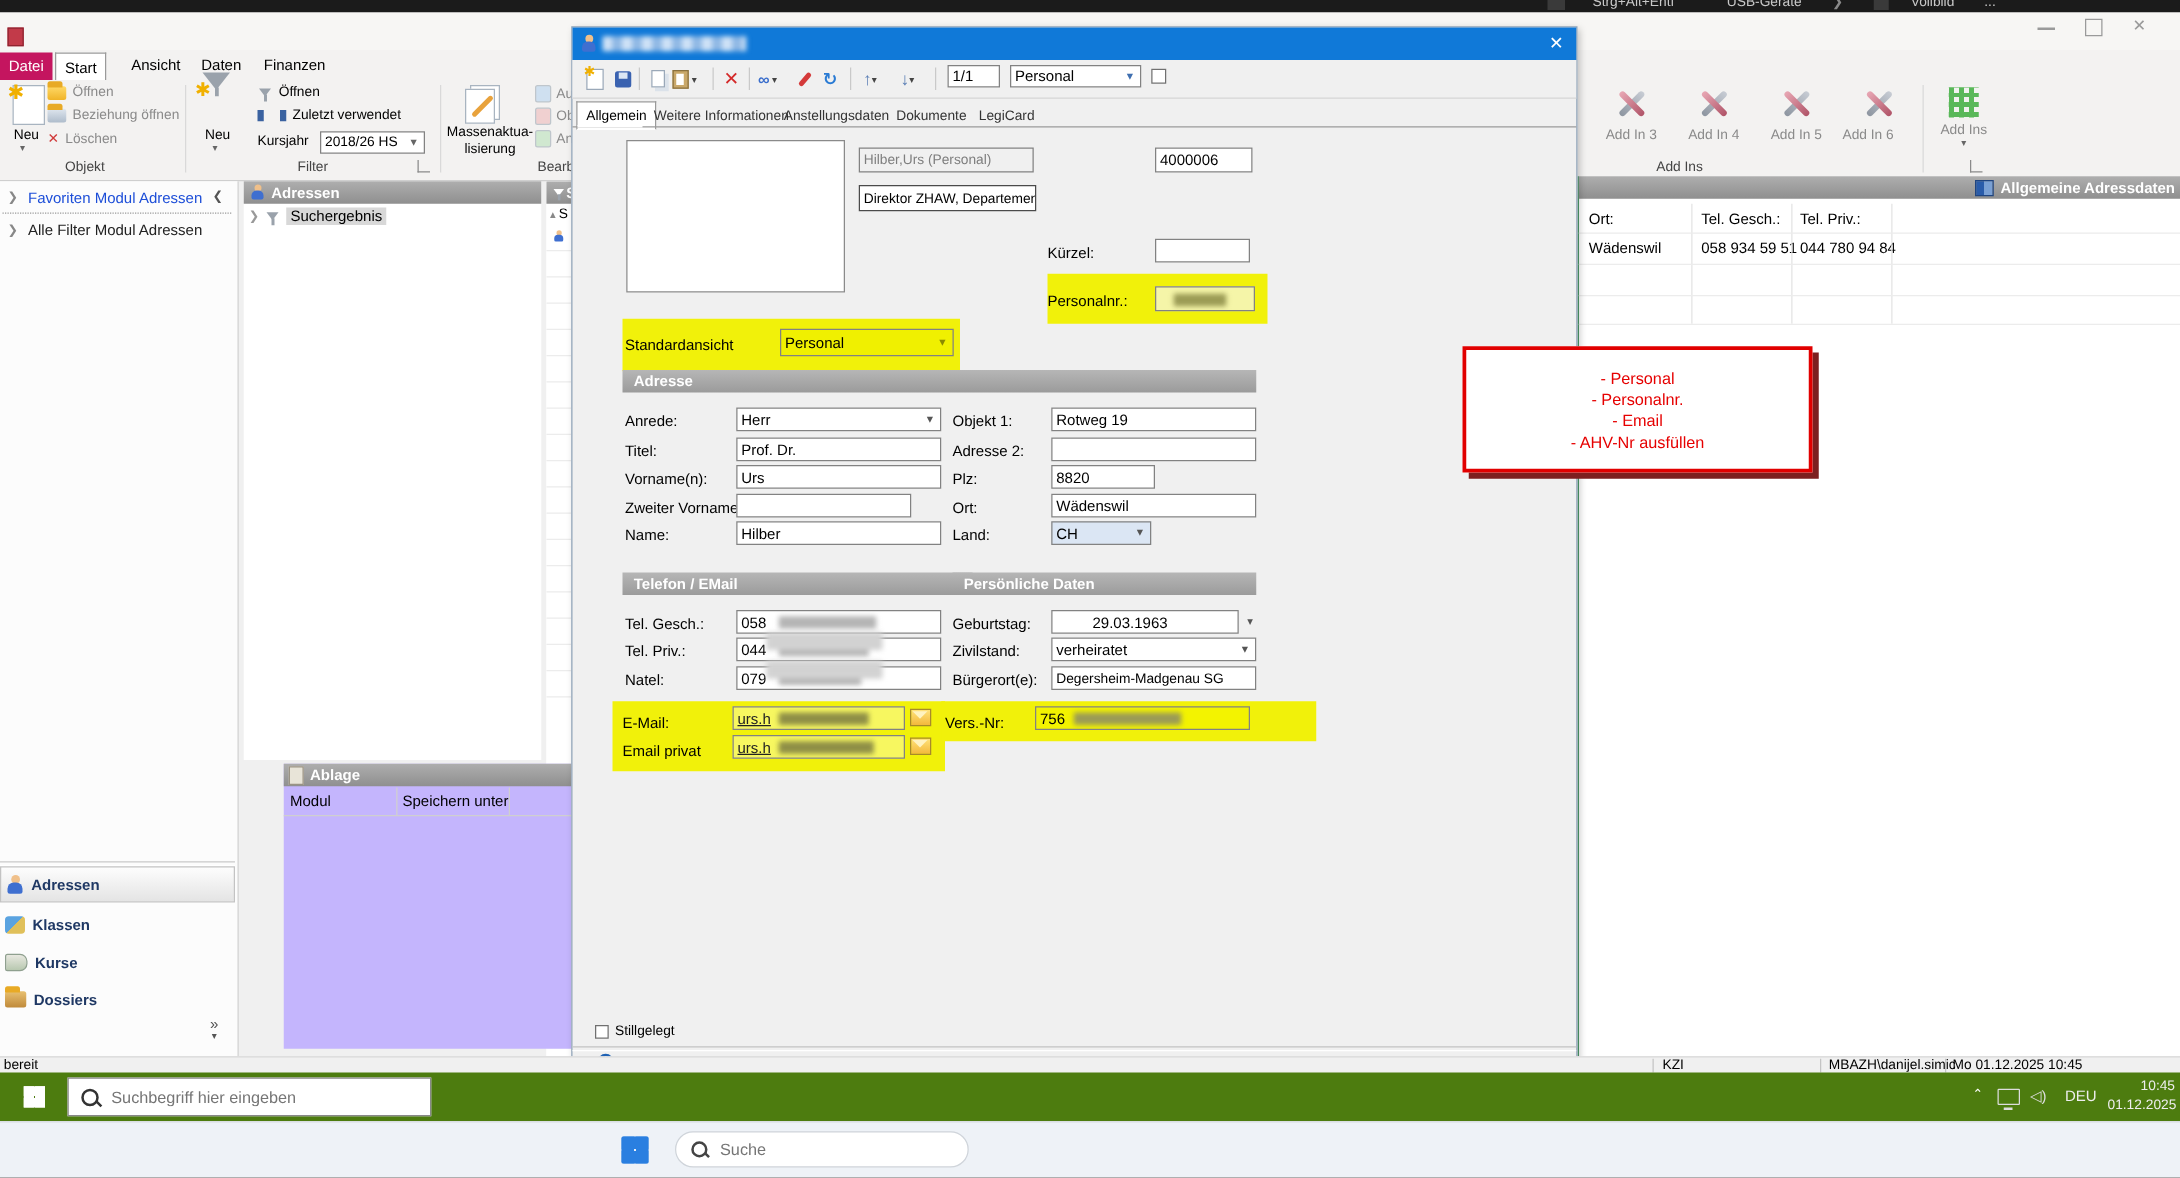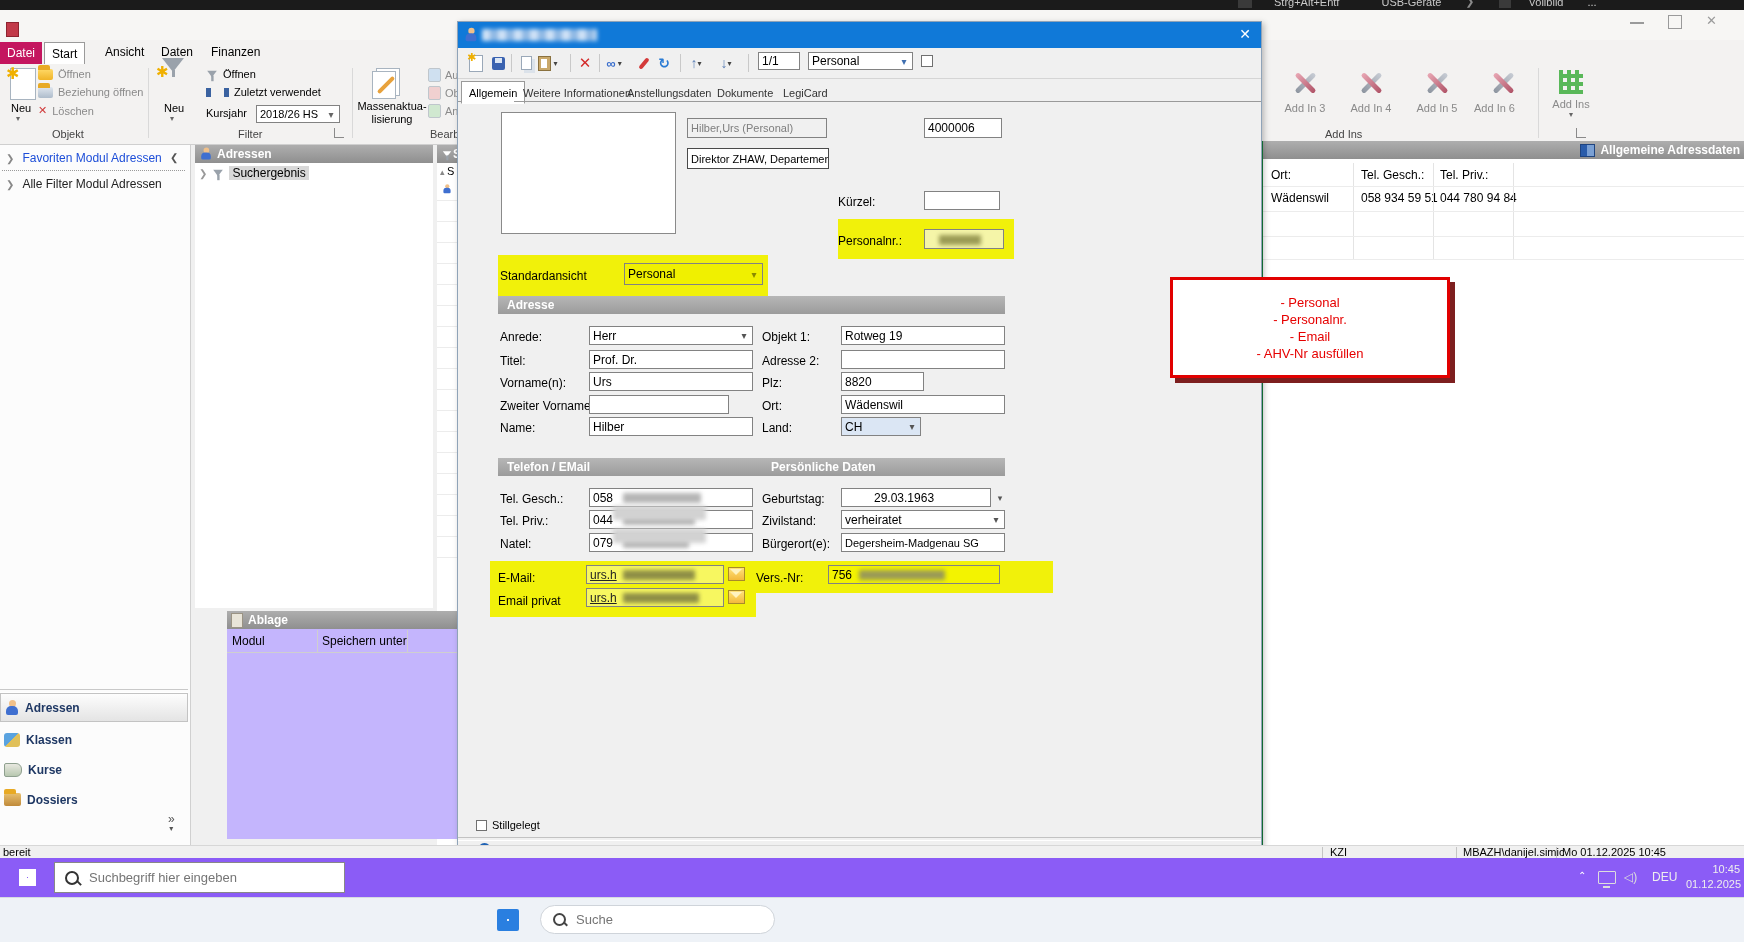--- a/index.html
+++ b/index.html
@@ -39,21 +39,21 @@
   .funnel::after{content:"";position:absolute;left:-1.5px;top:-2px;width:3px;height:7px;background:#9aa2ab;}
   .wrench-ic{position:relative;width:30px;height:30px;}
   .wrench-ic::before,.wrench-ic::after{content:"";position:absolute;left:13px;top:2px;width:5px;height:26px;border-radius:3px;background:linear-gradient(#c7ccd4,#8d95a0);}
   .wrench-ic::before{transform:rotate(45deg);}
   .wrench-ic::after{transform:rotate(-45deg);background:linear-gradient(#e8a7b4,#b05468);}
   .info-ic{position:absolute;width:13px;height:13px;border-radius:50%;background:#1f62b4;color:#fff;font-size:10px;font-weight:bold;display:flex;align-items:center;justify-content:center;}
   .info-ic::after{content:"i";}
   .env{position:absolute;width:17px;height:14px;background:linear-gradient(#ffe27a,#f3b93c);border:1px solid #a88a2a;box-sizing:border-box;}
   .env::after{content:"";position:absolute;left:1px;top:1px;border-left:6.5px solid transparent;border-right:6.5px solid transparent;border-top:6px solid #fff3c0;}
   .note-line{font-size:13px;color:#e60000;line-height:17px;text-align:center;}
-  .win10bar{position:absolute;left:0;top:858px;width:1744px;height:39px;background:#8b5cf6;}
+  .win10bar{position:absolute;left:0;top:858px;width:1744px;height:39px;background:#4d7c0f;}
   .win11bar{position:absolute;left:0;top:897px;width:1744px;height:45px;background:#eef2f7;border-top:1px solid #d6dbe1;}
   .gridline{position:absolute;height:1px;background:#ececec;}
   input{font-family:"Liberation Sans",sans-serif;}
 </style>
 </head>
 <body>
 
 <div id="screen">
 
   <div class="abs" style="left:0;top:0;width:1744px;height:10px;background:#1b1b1b;overflow:hidden;">

